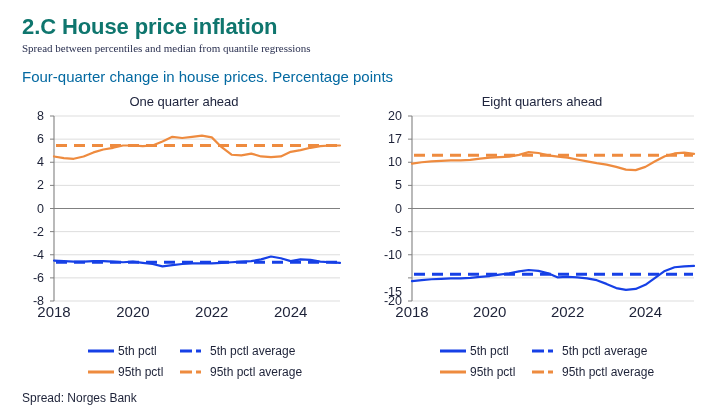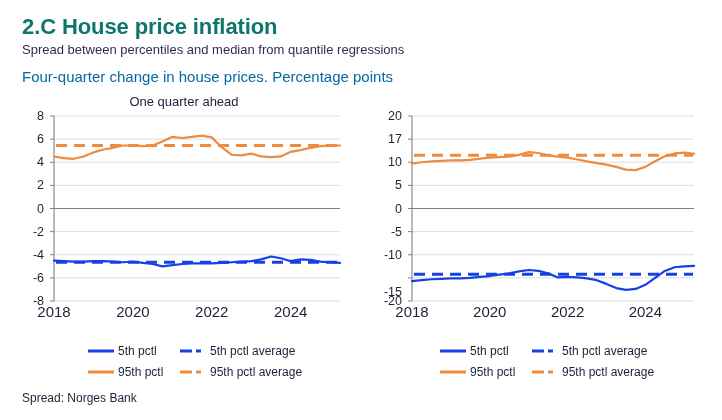--- a/index.html
+++ b/index.html
@@ -13,21 +13,21 @@
   }
   #root { position: relative; width: 722px; height: 420px; }
 
   .title {
     position: absolute; left: 22px; top: 14px;
     font-size: 22px; font-weight: 600; letter-spacing: -0.1px;
     color: #0f766e; white-space: nowrap;
   }
   .subtitle1 {
     position: absolute; left: 22px; top: 42px;
-    font-size: 13px; font-weight: 400; color: #2a3050; white-space: nowrap;
+    font-size: 11px; font-weight: 400; color: #2a3050; white-space: nowrap; font-family: Liberation Serif, serif;
   }
   .subtitle2 {
     position: absolute; left: 22px; top: 68px;
     font-size: 15px; font-weight: 400; color: #0369a1; white-space: nowrap;
   }
 
   .panel { position: absolute; top: 94px; height: 230px; }
   .panel.left  { left: 8px;   width: 352px; }
   .panel.right { left: 368px; width: 348px; }
 
@@ -130,20 +130,21 @@
     </div>
     <div class="xlabels">
         <div class="xtick" style="left: 0px;">2018</div>
         <div class="xtick" style="left: 78.8966px;">2020</div>
         <div class="xtick" style="left: 157.793px;">2022</div>
         <div class="xtick" style="left: 236.69px;">2024</div>
       </div>
   </div>
 
   <div class="panel right">
+    <div class="panel-title">Eight quarters ahead</div>
     <div class="ylabels">
         <div class="ytick" style="top: 0px;">20</div>
         <div class="ytick" style="top: 23.125px;">17</div>
         <div class="ytick" style="top: 46.25px;">10</div>
         <div class="ytick" style="top: 69.375px;">5</div>
         <div class="ytick" style="top: 92.5px;">0</div>
         <div class="ytick" style="top: 115.625px;">-5</div>
         <div class="ytick" style="top: 138.75px;">-10</div>
         <div class="ytick" style="top: 176px;">-15</div>
         <div class="ytick" style="top: 185px;">-20</div>

